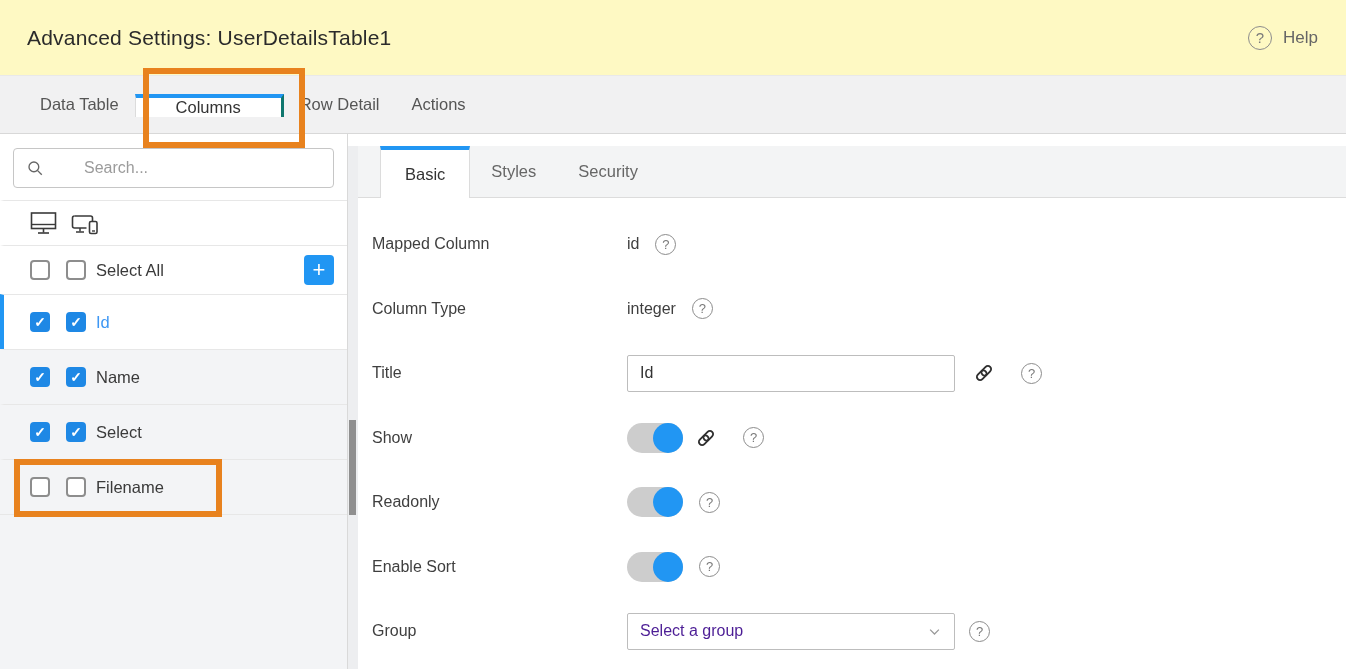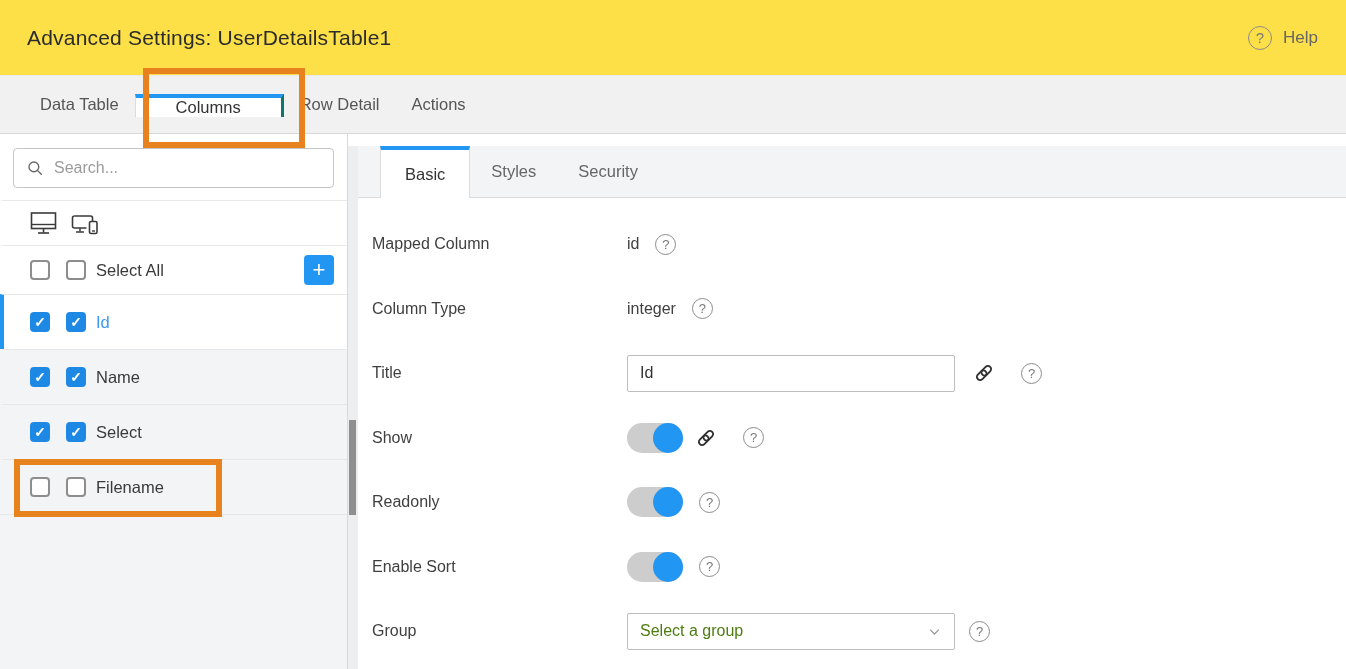--- a/index.html
+++ b/index.html
@@ -6,41 +6,41 @@
     --accent:#2196F3;
     --cb-blue:#1E88E5;
     --orange:#E8821E;
     --sel-blue:#3E97F4;
   }
   *{box-sizing:border-box;margin:0;padding:0;font-family:"Liberation Sans",sans-serif;}
   html,body{width:1346px;height:669px;background:#fff;overflow:hidden;}
   .screen{position:relative;width:1346px;height:669px;background:#fff;overflow:hidden;}
 
   
-  .hdr{height:76px;display:flex;align-items:center;padding:0 28px 0 27px;background:#fde047;border-bottom:1px solid #e9e9e9;}
+  .hdr{height:76px;display:flex;align-items:center;padding:0 28px 0 27px;background:#fef9c3;border-bottom:1px solid #e9e9e9;}
   .hdr h1{font-size:21px;font-weight:400;color:#2b2b2b;letter-spacing:.2px;}
   .help{margin-left:auto;display:flex;align-items:center;gap:11px;color:#666;font-size:17px;cursor:pointer;}
 
   
   .qicon{display:inline-flex;align-items:center;justify-content:center;width:21px;height:21px;border:1.5px solid #8c8c8c;border-radius:50%;color:#7a7a7a;font-size:13px;line-height:1;flex:0 0 auto;}
   .qicon.lg{width:24px;height:24px;font-size:15px;}
 
   
   .main-tabs{height:58px;background:#f1f1f2;border-bottom:1px solid #d8d8d8;display:flex;align-items:center;padding-left:24px;}
   .mtab{display:flex;align-items:center;padding:0 16px;font-size:16.5px;color:#555;cursor:pointer;}
   .mtab.active{background:#fff;border-left:1px solid #dcdcdc;border-right:3px solid #0f766e;border-top:4px solid var(--accent);margin-bottom:-1px;padding:0 40px;color:#333;}
 
   
   .body-row{display:flex;height:535px;align-items:stretch;}
 
   
   .sidebar{width:348px;flex:0 0 348px;background:#fff;border-right:1px solid #d9d9d9;display:flex;flex-direction:column;}
   .search-wrap{padding:14px 13px 12px 13px;flex:0 0 auto;}
   .search-box{height:40px;border:1px solid #c6c6c6;border-radius:4px;background:#fff;display:flex;align-items:center;padding:0 12px;gap:10px;}
-  .search-box input{border:none;outline:none;flex:1;font-size:16px;color:#0c4a6e;background:transparent;}
+  .search-box input{border:none;outline:none;flex:1;font-size:16px;color:#0c4a6e;background:transparent;margin-left:30px;}
   .search-box input::placeholder{color:#9b9b9b;}
   .srow{flex:0 0 auto;display:flex;align-items:center;border-top:1px solid #e7e7e7;border-left:4px solid transparent;padding-left:26px;position:relative;}
   .icons-row{height:45px;gap:14px;}
   .select-all-row{height:49px;}
   .col-row{height:55px;background:#f3f4f6;cursor:pointer;}
   .col-row.selected{background:#fff;border-left-color:var(--accent);}
   .col-row.selected .rlabel{color:var(--sel-blue);}
   .rlabel{margin-left:10px;font-size:16.5px;color:#3a3a3a;}
   .cb{width:20px;height:20px;border-radius:4px;border:2px solid #8d8d8d;background:#fff;flex:0 0 auto;display:flex;align-items:center;justify-content:center;cursor:pointer;}
   .cb + .cb{margin-left:16px;}
@@ -61,21 +61,21 @@
 
   .form{padding:14px 12px 0 14px;}
   .form-row{height:64.5px;display:flex;align-items:center;}
   .flabel{width:255px;flex:0 0 255px;font-size:16px;color:#3f3f3f;}
   .fvalue{font-size:16px;color:#3f3f3f;}
   .text-input{width:328px;height:37px;border:1px solid #bdbdbd;border-radius:2px;padding:0 12px;font-size:16px;color:#333;outline:none;}
   .toggle{width:56px;height:30px;border-radius:15px;background:#cdcdcd;position:relative;cursor:pointer;flex:0 0 auto;}
   .toggle .knob{position:absolute;top:0;left:0;width:30px;height:30px;border-radius:50%;background:#9e9e9e;}
   .toggle.on .knob{left:auto;right:0;background:var(--accent);}
   .select-box{width:328px;height:37px;border:1px solid #bdbdbd;border-radius:2px;display:flex;align-items:center;padding:0 12px;cursor:pointer;background:#fff;}
-  .select-box .ph{font-size:16px;color:#4d7c0f;}
+  .select-box .ph{font-size:16px;color:#4c1d95;}
   .select-box svg{margin-left:auto;} .ml12{margin-left:12px;} .ml14{margin-left:14px;}
   .ml16{margin-left:16px;} .ml18{margin-left:18px;} .ml26{margin-left:26px;}
   .link-icon{display:inline-flex;flex:0 0 auto;cursor:pointer;}
 
   
   .anno{position:absolute;border:6px solid var(--orange);pointer-events:none;z-index:20;}
   .anno.columns-tab{left:143px;top:68px;width:162px;height:80px;}
   .anno.filename-row{left:14px;top:459px;width:208px;height:58px;}
 </style>
 </head>

